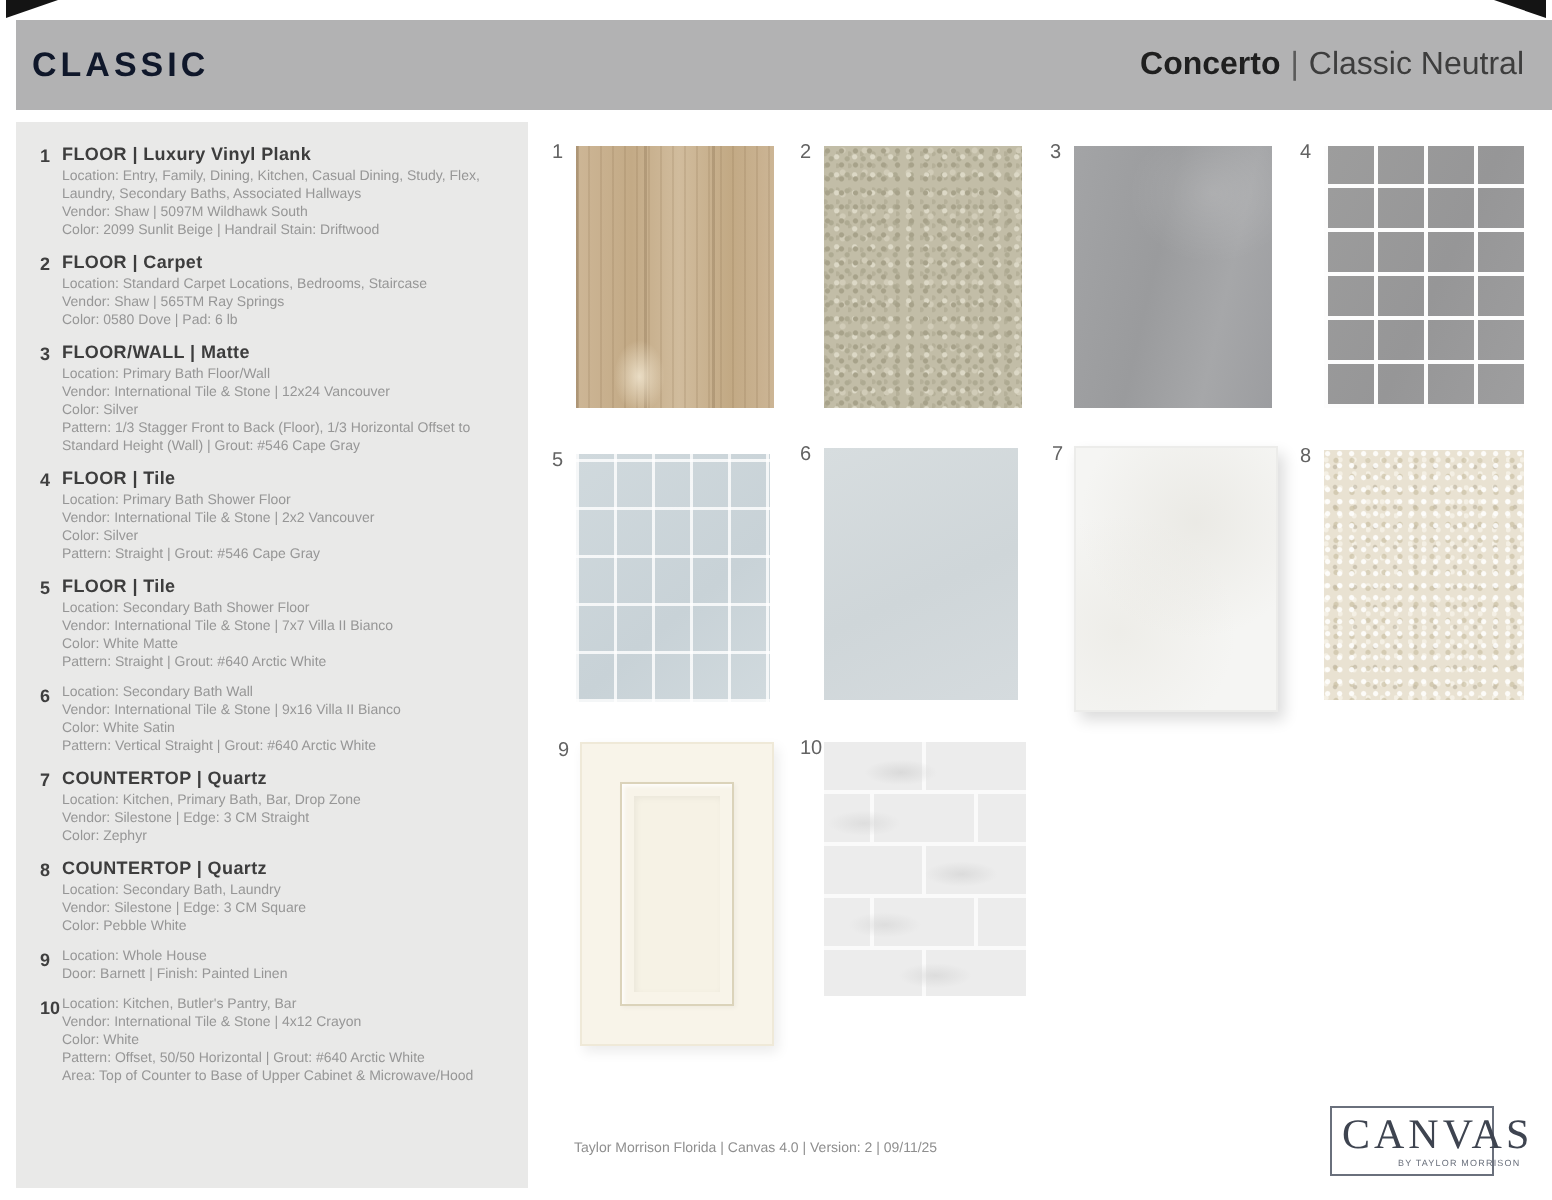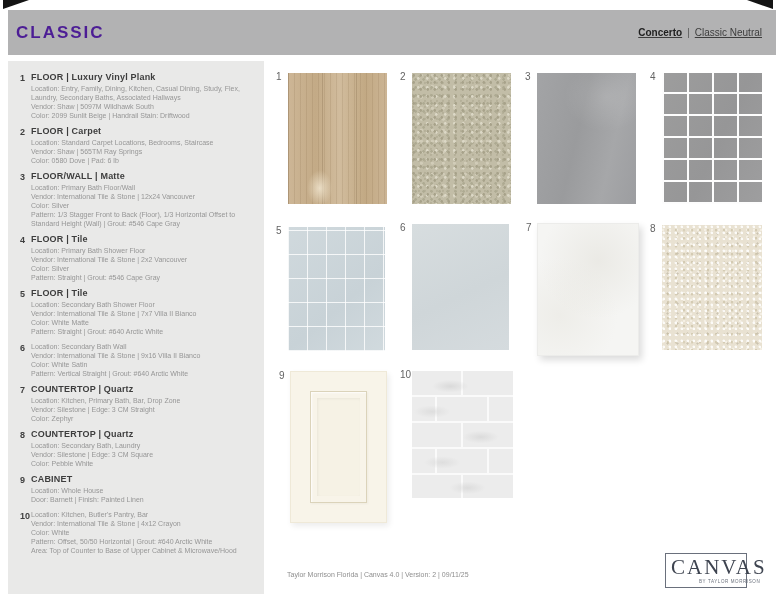--- a/index.html
+++ b/index.html
@@ -12,22 +12,22 @@
   .corner{position:absolute;top:0;width:26px;height:9px;background:#141414;}
   .corner.left{left:3px;clip-path:polygon(0 0,100% 0,0 100%);}
   .corner.right{right:3px;clip-path:polygon(0 0,100% 0,100% 100%);}
 
   
   #header{
     position:absolute;left:8px;right:0;top:10px;height:45px;
     background:#b2b2b3;display:flex;align-items:center;justify-content:space-between;
     padding:0 14px 0 8px;box-sizing:border-box;
   }
-  #collection{font-size:17px;font-weight:bold;letter-spacing:2px;color:#4c1d95;}
-  #hdr-right{font-size:10px;color:#3d3d3d;text-decoration:underline;}
+  #collection{font-size:17px;font-weight:bold;letter-spacing:2px;color:#0f172a;}
+  #hdr-right{font-size:16px;color:#3d3d3d;}
   #hdr-right .series{font-weight:bold;color:#1f1f1f;}
   #hdr-right .div{margin:0 5px;color:#5a5a5a;}
 
   
   #sidebar{
     position:absolute;left:8px;top:61px;width:256px;height:533px;
     background:#e9e9e8;box-sizing:border-box;padding:11px 10px 6px 6px;
   }
   .spec-item{display:flex;margin-bottom:6px;}
   .spec-num{width:17px;flex:0 0 17px;font-size:9px;font-weight:bold;color:#3f3f3f;padding-top:1px;text-align:left;padding-left:6px;box-sizing:border-box;}
@@ -254,21 +254,20 @@
           <div class="spec-lines">
             <div class="spec-line">Location: Secondary Bath, Laundry</div>
             <div class="spec-line">Vendor: Silestone | Edge: 3 CM Square</div>
             <div class="spec-line">Color: Pebble White</div>
           </div>
         </div>
     </div>
     <div class="spec-item">
       <div class="spec-num">9</div>
       <div class="spec-body">
-          <div class="spec-heading">CABINET</div>
           <div class="spec-lines">
             <div class="spec-line">Location: Whole House</div>
             <div class="spec-line">Door: Barnett | Finish: Painted Linen</div>
           </div>
         </div>
     </div>
     <div class="spec-item">
       <div class="spec-num">10</div>
       <div class="spec-body">
           <div class="spec-lines">

